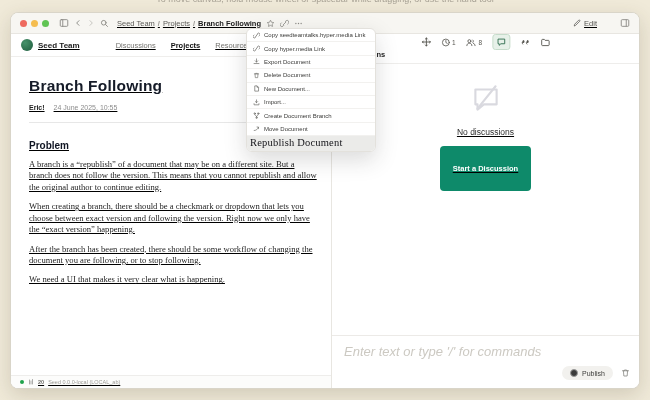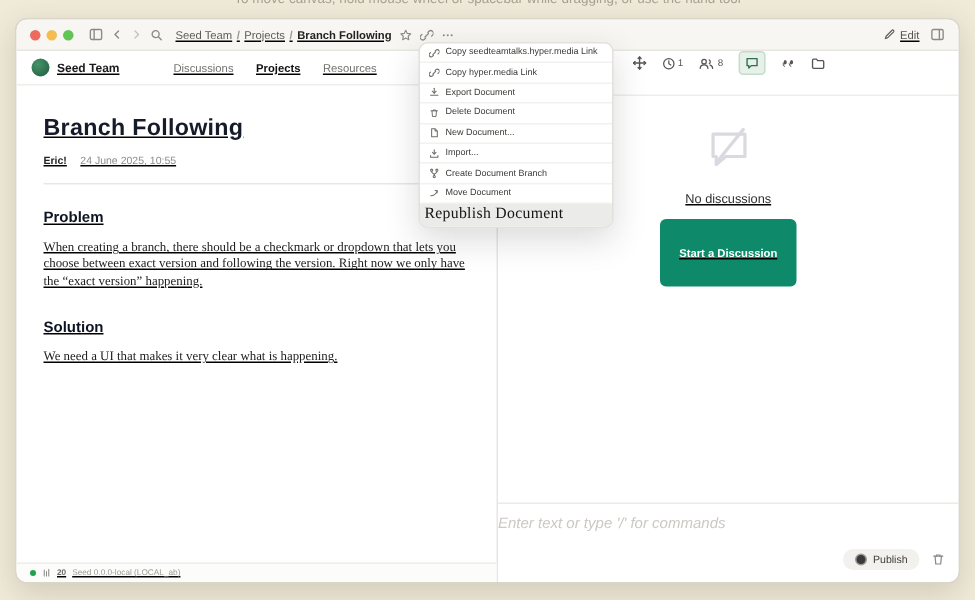--- a/index.html
+++ b/index.html
@@ -17,21 +17,21 @@
   .titlebar { flex:0 0 21px; background:#f7f6f2; border-bottom:1px solid #e8e6e1;
               display:flex; align-items:center; padding:0 9px; gap:5px; color:#8b8a85; }
   .lights { display:flex; gap:4px; margin-right:5px; }
   .light { width:7px; height:7px; border-radius:50%; }
   .light.r{ background:#ee6a5f; } .light.y{ background:#f5bd4f; } .light.g{ background:#61c454; }
   .tb-icon { display:flex; align-items:center; color:#8b8a85; }
   .tb-icon.dim { color:#c3c2bc; }
   .crumb { display:flex; align-items:center; gap:3px; font-size:7.5px; color:#5c5b57; margin-left:3px; white-space:nowrap; }
   .crumb .sep { color:#9b9993; font-weight:700; }
   .crumb .current { font-weight:700; color:#222; }
-  .tb-right { margin-left:auto; display:flex; align-items:center; gap:7px; color:#55544f; font-size:7.5px; }
+  .tb-right { margin-left:auto; display:flex; align-items:center; gap:23px; color:#55544f; font-size:7.5px; }
   .edit-btn { display:flex; align-items:center; gap:3px; }
 
   
   .main { flex:1; display:flex; min-height:0; }
   .left-pane { flex:0 0 321px; width:321px; border-right:1px solid #e8e6e1;
                display:flex; flex-direction:column; min-width:0; background:#fff; }
   .right-pane { flex:1; display:flex; flex-direction:column; min-width:0; background:#fff; }
 
   
   .navbar { flex:0 0 23px; border-bottom:1px solid #efeeec; display:flex; align-items:center; padding:0 10px; }
@@ -71,31 +71,31 @@
   
   .rp-body { flex:1; display:flex; flex-direction:column; align-items:center; }
   .empty-icon { margin-top:18px; color:#d9d9df; }
   .empty-text { margin-top:11px; font-size:8.5px; color:#2e2e2e; }
   .start-btn { margin-top:9px; background:var(--accent-green,#0e8a6a); color:#fff; border:none;
                font-size:7.5px; font-weight:700; font-family:"Liberation Sans",sans-serif;
                padding:18px 13px; border-radius:4px; cursor:pointer; }
 
   
   .composer { flex:0 0 53px; border-top:1px solid #eceae7; position:relative; }
-  .placeholder { position:absolute; top:8px; left:0; font-size:10px; font-style:italic; color:#ccc9c2; }
+  .placeholder { position:absolute; top:8px; left:12px; font-size:13px; font-style:italic; color:#ccc9c2; }
   .pub-row { position:absolute; right:9px; bottom:8px; display:flex; align-items:center; gap:8px; }
   .publish-btn { display:flex; align-items:center; gap:4px; background:#f2f1ee;
                  border-radius:9px; padding:3px 8px; font-size:7px; color:#3c3c3a; }
   .pub-avatar { width:8px; height:8px; border-radius:50%; background:#3a3a3a; border:1px solid #9a9a9a; }
   .trash-btn { color:#8a8a86; display:flex; }
 
   
   .menu { position:absolute; left:235px; top:15px; width:130px; background:#fff;
           border:1px solid #e3e1dc; border-radius:6px; z-index:20;
-          box-shadow:0 8px 22px rgba(40,40,40,.17);margin-left:33px; }
+          box-shadow:0 8px 22px rgba(40,40,40,.17); }
   .menu-item { height:13.4px; display:flex; align-items:center; gap:4px; padding:0 6px;
                font-size:6px; color:#3a3a38; border-bottom:1px solid #f2f1ef;
                white-space:nowrap; overflow:hidden; }
   .menu-item .mi-icon { color:#6f6e6a; display:flex; flex:0 0 auto; }
   .menu-item.highlight { height:15px; background:#ebebe9; border-bottom:none;
                          position:relative; border-radius:0 0 5px 5px; overflow:visible; }
   .annotation { position:absolute; left:3px; top:1px; font-family:cursive;
                 font-size:10.5px; letter-spacing:.2px; color:#141419; white-space:nowrap; }
 
   svg { display:block; }
@@ -192,22 +192,23 @@
         </div>
 
         <div class="doc">
           <div class="doc-title">Branch Following</div>
           <div class="byline">
             <span class="author">Eric!</span>
             <span class="docdate">24 June 2025, 10:55</span>
           </div>
           <hr class="rule">
           <div class="h2">Problem</div>
+          <p class="para">A branch is a “republish” of a document that may be on a different site. But a branch does not follow the version. This means that you cannot republish and allow the original author to continue editing.</p>
           <p class="para">When creating a branch, there should be a checkmark or dropdown that lets you choose between exact version and following the version. Right now we only have the “exact version” happening.</p>
-          <div class="h2 mt-lg">Solution</div>
+          <p class="para">After the branch has been created, there should be some workflow of changing the document you are following, or to stop following.</p>
           <p class="para">We need a UI that makes it very clear what is happening.</p>
         </div>
 
         <div class="statusbar">
           <span class="sdot"></span>
           <svg width="6" height="6" viewBox="0 0 12 12" fill="none" stroke="#8a8a86" stroke-width="1.4" stroke-linecap="round">
               <path d="M3 2v8M6 4v6M9 1v9"></path>
             </svg>
           <span class="scount">20</span>
           <span>Seed 0.0.0-local (LOCAL_ab)</span>

